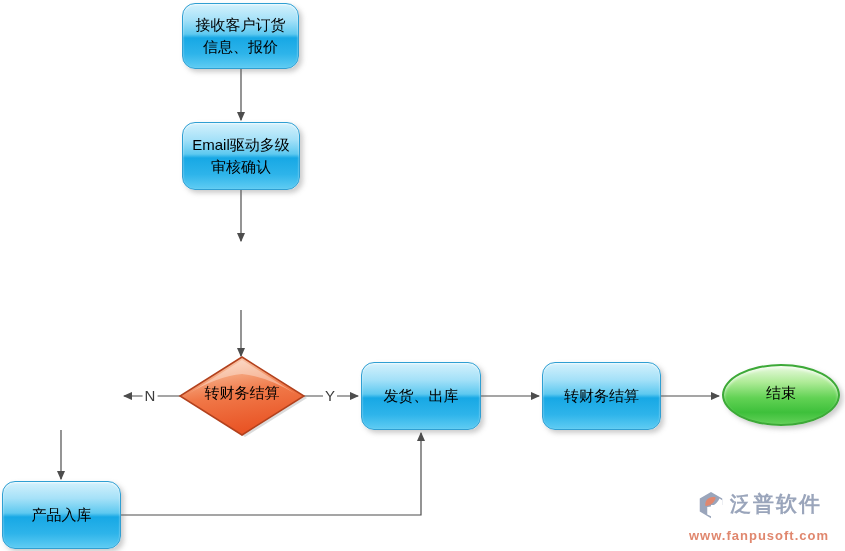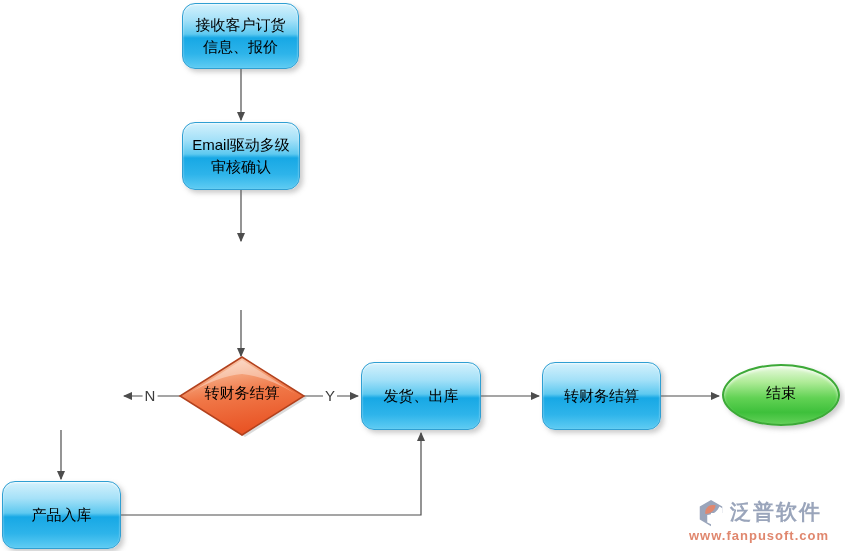--- a/index.html
+++ b/index.html
@@ -33,21 +33,21 @@
   .edge-label{
     position:absolute;font-size:15px;color:#3d3d3d;
     transform:translate(-50%,-50%);background:#fff;padding:0 2px;
   }
   .logo{
     position:absolute;right:6px;bottom:8px;width:160px;
     display:flex;flex-direction:column;align-items:center;
   }
   .logo-top{display:flex;align-items:flex-start;gap:4px;}
   .logo-name{font-size:21px;font-weight:bold;color:#9aa5bb;letter-spacing:2px;}
-  .logo-url{font-size:13px;font-weight:bold;color:#e0876e;letter-spacing:1px;margin-top:0px;}
+  .logo-url{font-size:13px;font-weight:bold;color:#e0876e;letter-spacing:1px;margin-top:8px;}
 </style>
 </head>
 <body>
 
 <div class="canvas">
 
   <svg class="connectors" viewBox="0 0 845 551" xmlns="http://www.w3.org/2000/svg">
     <defs>
       <marker id="arrow" markerWidth="8" markerHeight="7" refX="7" refY="3.5" orient="auto">
         <path d="M0,0 L8,3.5 L0,7 Z" fill="#4d4d4d"></path>

